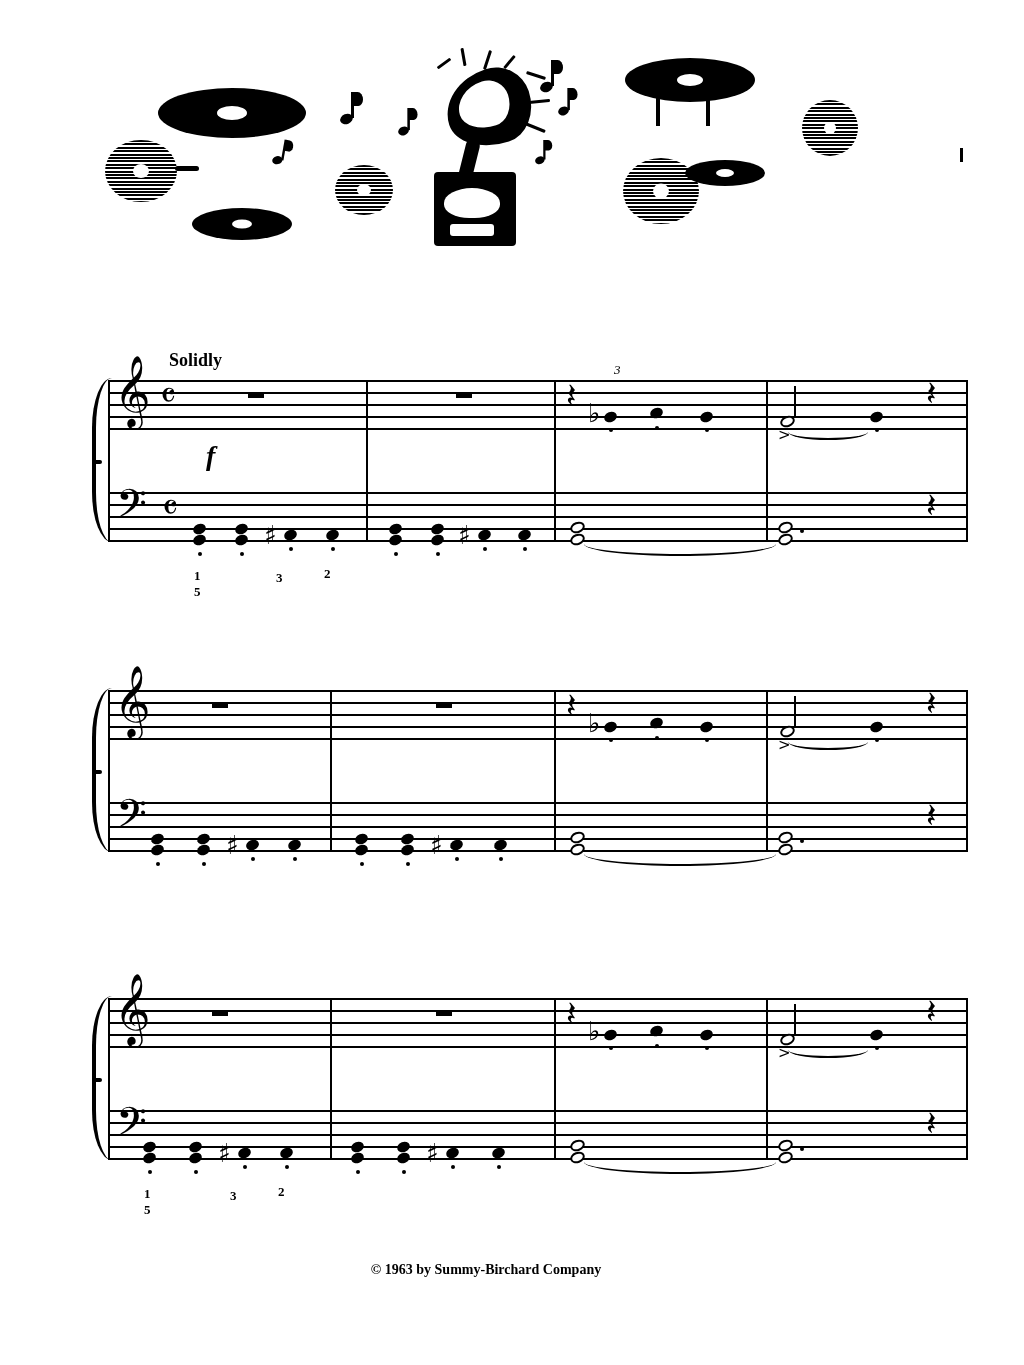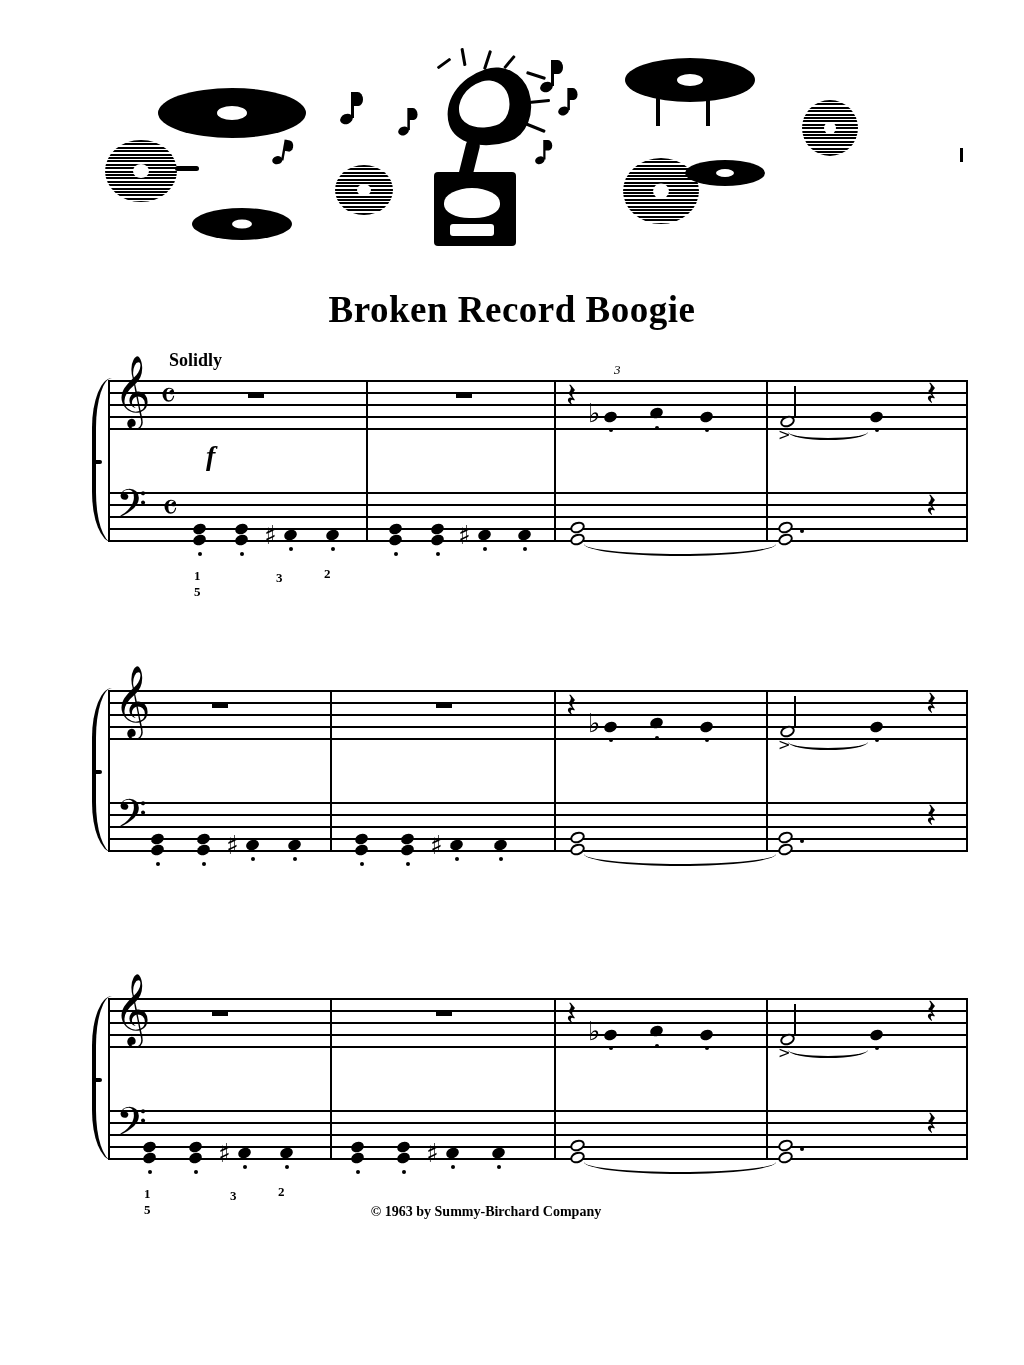--- a/index.html
+++ b/index.html
@@ -369,21 +369,21 @@
     position: absolute;
     font-family: "DejaVu Sans", sans-serif;
     font-size: 15px;
     line-height: 1;
   }
 
   
   .copyright {
     position: absolute;
     left: 0;
-    top: 1204px;
+    top: 1262px;
     width: 972px;
     text-align: center;
     font-family: "Liberation Serif", serif;
     font-size: 14px;
     font-weight: bold;
   }
 </style>
 </head>
 <body>
 
@@ -468,21 +468,20 @@
       <div class="hole" style="width:18px;height:8px;"></div>
     </div>
 
     <div class="record striped" style="left:722px; top:70px; width:56px; height:56px;">
       <div class="hole" style="width:12px;height:12px;"></div>
     </div>
 
     <div class="stem" style="left:880px; top:118px; width:3px; height:14px;"></div>
   </div>
 
-  <div class="title">Broken Record Boogie</div>
 
   <div class="tempo">Solidly</div>
 
   <div class="system s1">
     <div class="brace">
         <div class="brace-shape"></div>
       </div>
 
     <div class="staff treble">
       <div class="line"></div>

